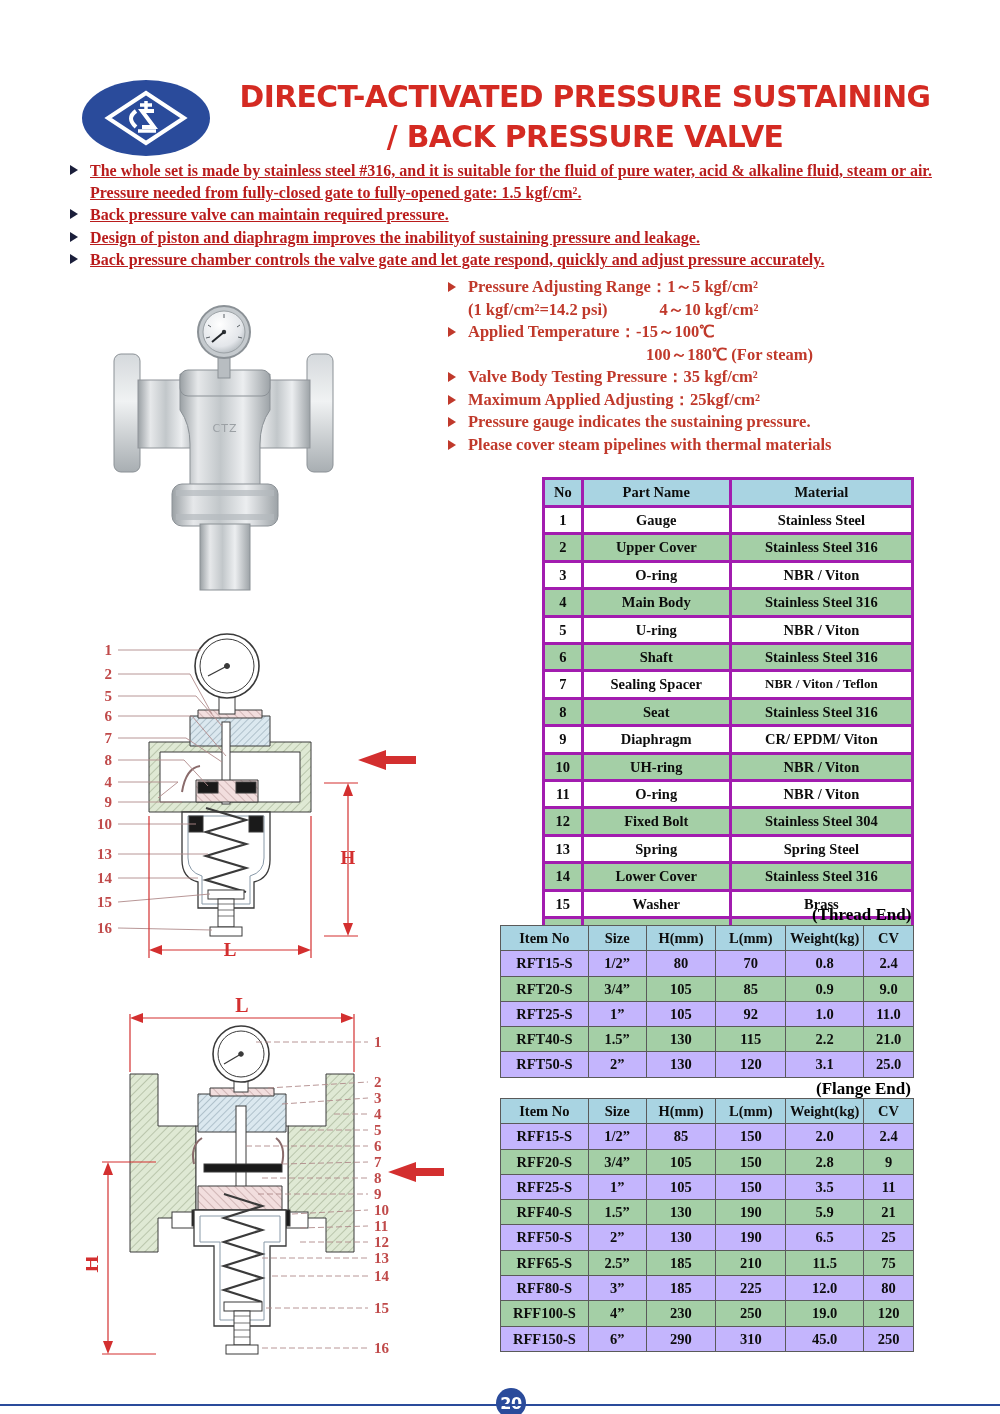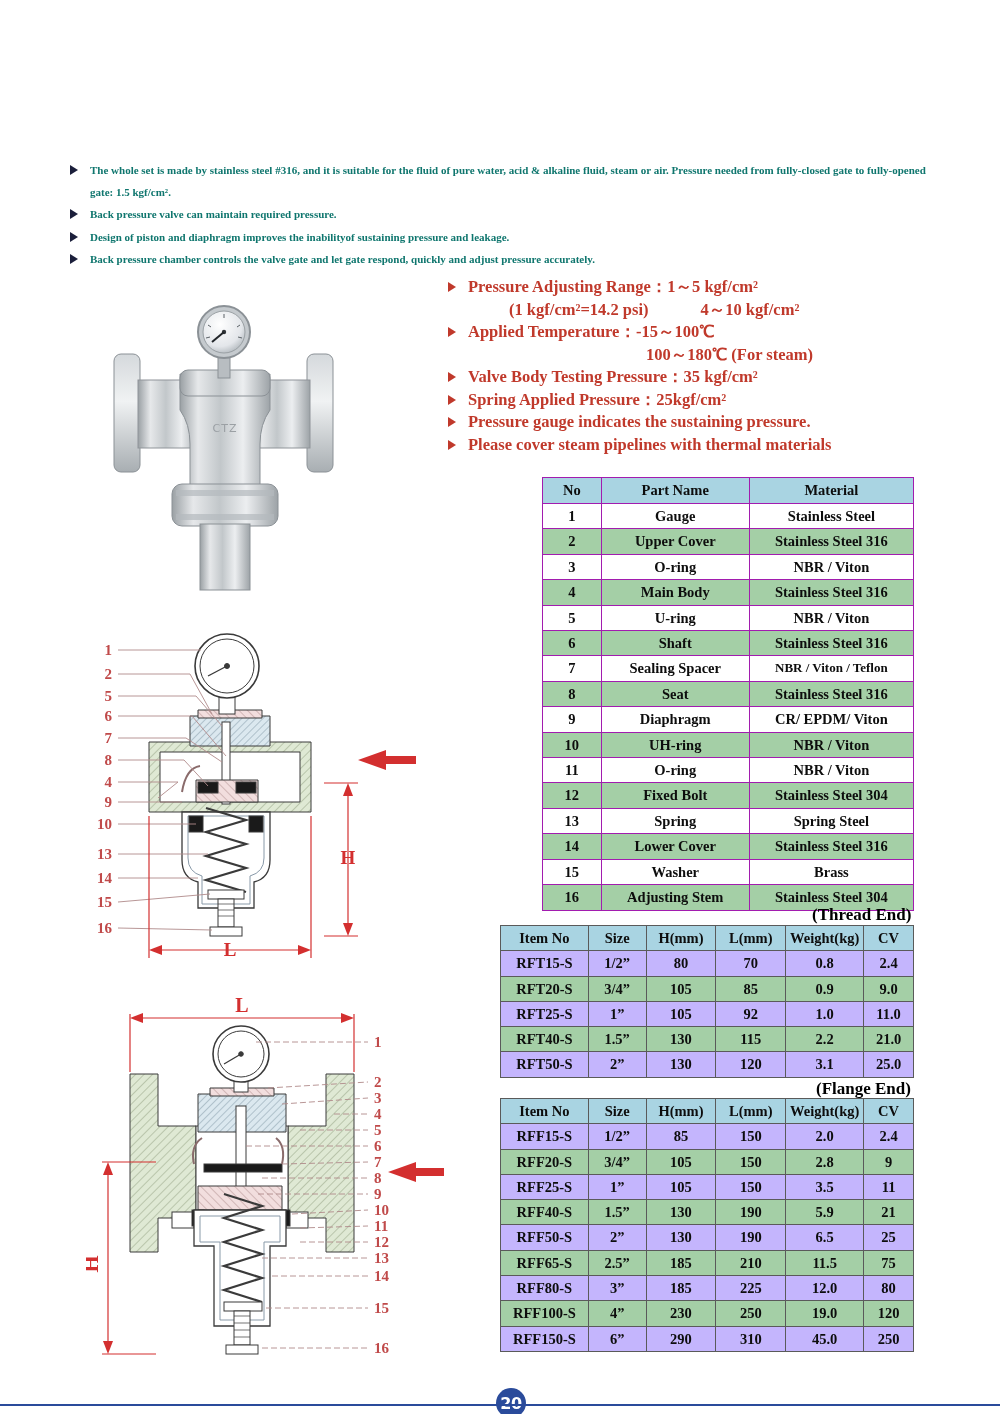--- a/index.html
+++ b/index.html
@@ -39,25 +39,26 @@
       0 -1.4px 0 #fff, 0 1.4px 0 #fff,
       -1.4px 0 0 #fff, 1.4px 0 0 #fff;
     transform:scaleX(0.96);
   }
 
   
   .feature-list { position:absolute; left:68px; top:160px; width:880px; }
   .feat {
     position:relative;
     padding-left:22px;
-    color:#0f766e;
-    font-size:11px;
+    color:#b91c1c;
+    font-size:16px;
     line-height:21.5px;
     font-weight:bold;
     margin-bottom:1px;
+    text-decoration:underline;
   }
   .feat .tri {
     position:absolute; left:2px; top:5px;
     width:0; height:0;
     border-left:8px solid #1b1f3b;
     border-top:5px solid transparent;
     border-bottom:5px solid transparent;
   }
 
   
@@ -77,42 +78,42 @@
     border-left:8px solid #c0392b;
     border-top:5px solid transparent;
     border-bottom:5px solid transparent;
   }
   .spec-sub {
     color:#c0392b; font-size:16.5px; line-height:22.5px;
     font-weight:bold; white-space:nowrap; padding-left:22px;
   }
   .spec-sub.indent1 { padding-left:22px; }
   .spec-sub.indent2 { padding-left:200px; }
-  .inline-right { display:inline-block; min-width:118px;margin-left:41px; }
+  .inline-right { display:inline-block; min-width:118px; }
 
   
   .photo { position:absolute; left:92px; top:292px; width:350px; height:300px; }
 
   
   .diagram-top { position:absolute; left:86px; top:626px; width:402px; height:340px; }
   .diagram-bot { position:absolute; left:86px; top:996px; width:402px; height:392px; }
 
   
   table { border-collapse:collapse; font-family:"Liberation Serif", serif; }
   .tbl-parts {
     position:absolute; left:542px; top:477px;
     width:372px;
   }
   .tbl-parts th, .tbl-parts td {
-    border:1px solid #a21caf;
+    border:3px solid #a21caf;
     font-size:14.5px; font-weight:bold;
     text-align:center;
     color:#0d0d0d;
     height:24.4px; line-height:24.4px;
-    padding:0 20px;
+    padding:0 9px;
   }
   .tbl-parts th { background:#a9d4e2; height:25px; line-height:25px; }
   .tbl-parts td.c-no { width:34px; }
   .tbl-parts td.c-name { width:148px; }
   .tbl-parts .row-g td { background:#a4cfa6; }
   .tbl-parts .row-w td { background:#ffffff; }
   .tbl-parts td.mat-small { font-size:13px;margin-top:36px; }
 
   .cap {
     position:absolute;
@@ -153,20 +154,35 @@
     display:flex; align-items:center; justify-content:center;
     letter-spacing:-0.5px;
     margin-top:16px;
   }
 </style>
 </head>
 <body>
 
 <div class="page">
 
+  <div class="header">
+    <div class="logo">
+      <svg width="92" height="62" viewBox="0 0 92 62" aria-hidden="true">
+        <polygon points="46,6 84,31 46,56 8,31" fill="none" stroke="#ffffff" stroke-width="4"></polygon>
+        <path d="M40 18 L52 18 M46 14 L46 26" stroke="#ffffff" stroke-width="3.5" fill="none"></path>
+        <path d="M36 24 Q26 31 36 40" stroke="#ffffff" stroke-width="4" fill="none"></path>
+        <path d="M54 24 L42 24 L54 40 L42 40" stroke="#ffffff" stroke-width="4" fill="none"></path>
+        <path d="M38 44 L56 44" stroke="#ffffff" stroke-width="3.5" fill="none"></path>
+      </svg>
+    </div>
+    <div class="title-block">
+      <div class="title-line">DIRECT-ACTIVATED PRESSURE SUSTAINING</div>
+      <div class="title-line">/ BACK PRESSURE VALVE</div>
+    </div>
+  </div>
 
   <div class="feature-list">
     <div class="feat">
       <span class="tri"></span>
       <span>The whole set is made by stainless steel #316, and it is suitable for the fluid of pure water, acid &amp; alkaline fluid, steam or air. Pressure needed from fully-closed gate to fully-opened gate: 1.5 kgf/cm².</span>
     </div>
     <div class="feat">
       <span class="tri"></span>
       <span>Back pressure valve can maintain required pressure.</span>
     </div>
@@ -194,21 +210,21 @@
     </div>
     <div class="spec-sub indent2">
       <span>100～180℃ (For steam)</span>
     </div>
     <div class="spec">
       <span class="tri"></span>
       <span>Valve Body Testing Pressure：35 kgf/cm²</span>
     </div>
     <div class="spec">
       <span class="tri"></span>
-      <span>Spring Applied Pressure：25kgf/cm²</span>
+      <span>Maximum Applied Adjusting：25kgf/cm²</span>
     </div>
     <div class="spec">
       <span class="tri"></span>
       <span>Pressure gauge indicates the sustaining pressure.</span>
     </div>
     <div class="spec">
       <span class="tri"></span>
       <span>Please cover steam pipelines with thermal materials</span>
     </div>
   </div>

